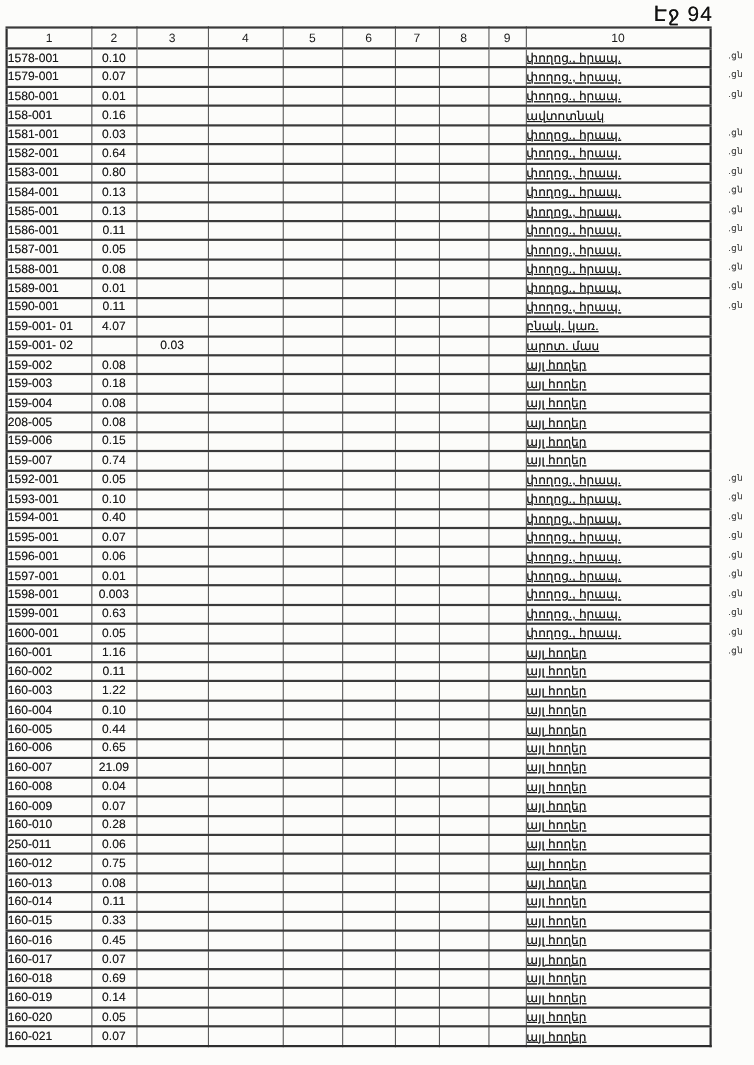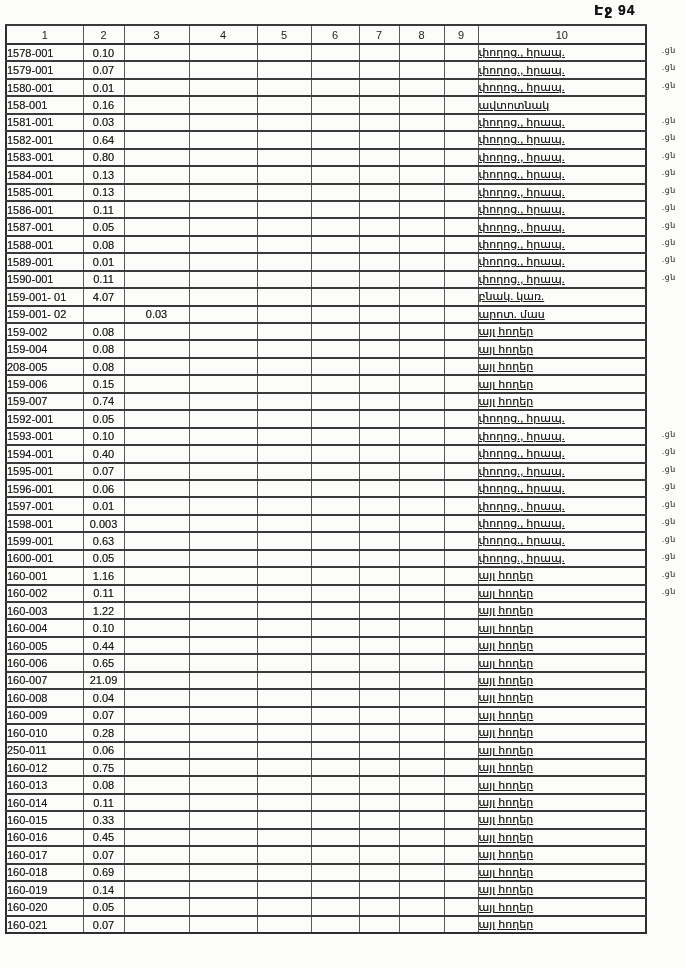--- a/index.html
+++ b/index.html
@@ -4,21 +4,21 @@
 <style>
   html,body{margin:0;padding:0;}
   body{
     width:685px;height:968px;position:relative;overflow:hidden;
     background:#fcfcfa;
     font-family:"Liberation Sans","DejaVu Sans",sans-serif;
     color:#161616;
   }
   .page-label{
     position:absolute;top:2px;left:594px;
-    font-size:14px;font-weight:bold;letter-spacing:1px;
+    font-size:19px;font-weight:normal;letter-spacing:1px;
     color:#111;
     text-shadow:0 0 .5px rgba(0,0,0,.7);
   }
   .table-wrap{
     position:absolute;top:24px;left:5px;width:641px;
   }
   table.scan{
     border-collapse:collapse;table-layout:fixed;width:640px;
     background:transparent;
   }
@@ -283,20 +283,32 @@
           <td class="c-num"></td>
           <td class="c-num"></td>
           <td class="c-num"></td>
           <td class="c-num"></td>
           <td class="c-num"></td>
           <td class="c-num"></td>
           <td class="c-num"></td>
           <td class="c-cat">այլ հողեր</td>
         </tr>
         <tr>
+          <td class="c-code">159-003</td>
+          <td class="c-num">0.18</td>
+          <td class="c-num"></td>
+          <td class="c-num"></td>
+          <td class="c-num"></td>
+          <td class="c-num"></td>
+          <td class="c-num"></td>
+          <td class="c-num"></td>
+          <td class="c-num"></td>
+          <td class="c-cat">այլ հողեր</td>
+        </tr>
+        <tr>
           <td class="c-code">159-004</td>
           <td class="c-num">0.08</td>
           <td class="c-num"></td>
           <td class="c-num"></td>
           <td class="c-num"></td>
           <td class="c-num"></td>
           <td class="c-num"></td>
           <td class="c-num"></td>
           <td class="c-num"></td>
           <td class="c-cat">այլ հողեր</td>

